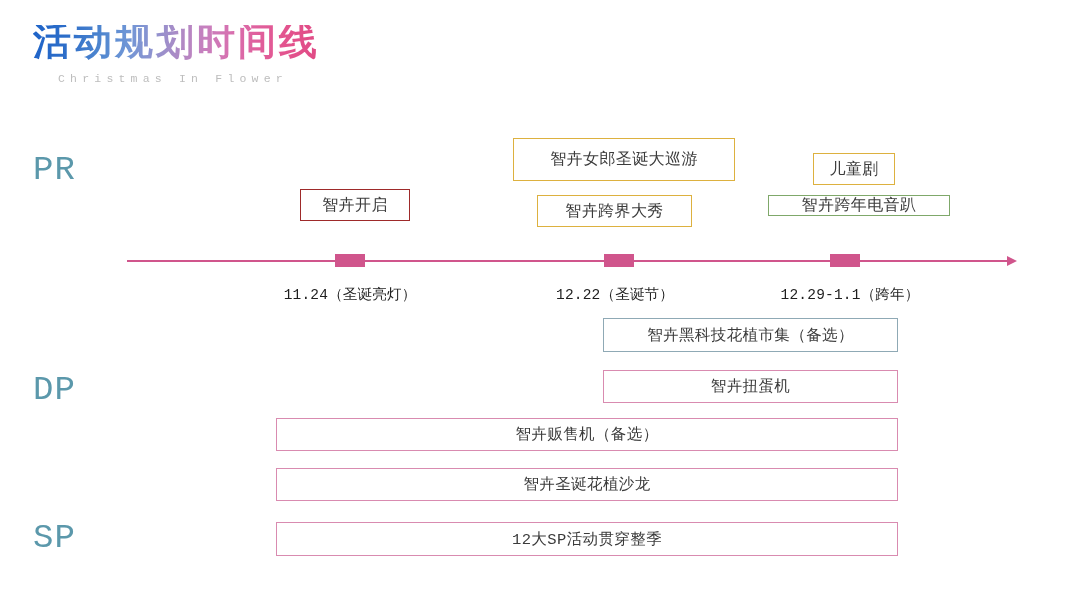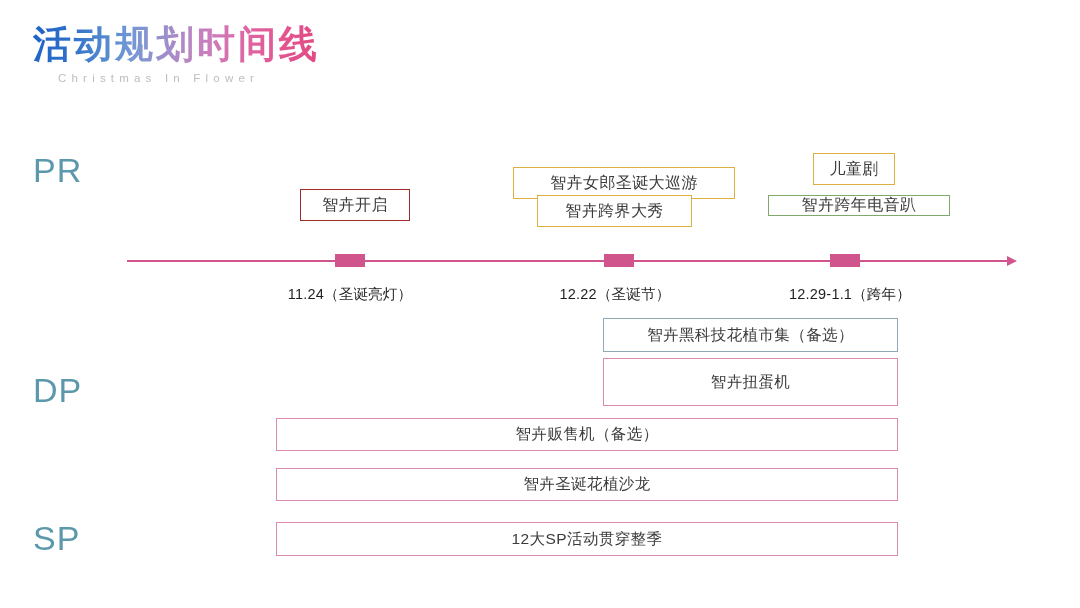--- a/index.html
+++ b/index.html
@@ -10,20 +10,21 @@
     width: 1080px;
     height: 608px;
     background: #ffffff;
     font-family: "Liberation Sans", "DejaVu Sans", sans-serif;
     overflow: hidden;
     position: relative;
   }
   .slide {
     position: absolute;
     inset: 0;
+    font-family: Liberation Mono, monospace;
   }
 
   
   .title {
     position: absolute;
     left: 33px;
     top: 25px;
     font-size: 38px;
     font-weight: bold;
     letter-spacing: 3px;
@@ -80,28 +81,28 @@
     display: flex;
     align-items: center;
     justify-content: center;
     white-space: nowrap;
     letter-spacing: 0.4px;
   }
   .box.pr-box { font-size: 16px; }
 
   
   #box-zhihui-start   { left: 300px; top: 189px; width: 110px;  height: 32px; }
-  #box-girl-parade    { left: 513px; top: 167px; width: 222px;  height: 32px; }
+  #box-girl-parade    { left: 513px; top: 138px; width: 222px;  height: 43px; }
   #box-crossover-show { left: 537px; top: 195px; width: 155px;  height: 32px; }
   #box-children-play  { left: 813px; top: 153px; width: 82px;   height: 32px; }
   #box-newyear-party  { left: 768px; top: 195px; width: 182px;  height: 21px; }
 
   
   #box-tech-market    { left: 603px; top: 318px; width: 295px; height: 34px; }
-  #box-gacha          { left: 603px; top: 358px; width: 295px; height: 48px; }
+  #box-gacha          { left: 603px; top: 370px; width: 295px; height: 33px; }
   #box-vending        { left: 276px; top: 418px; width: 622px; height: 33px; }
   #box-salon          { left: 276px; top: 468px; width: 622px; height: 33px; }
   #box-sp-campaign    { left: 276px; top: 522px; width: 622px; height: 34px; }
 
   
   .timeline {
     position: absolute;
     left: 127px;
     top: 254px;
     width: 890px;

